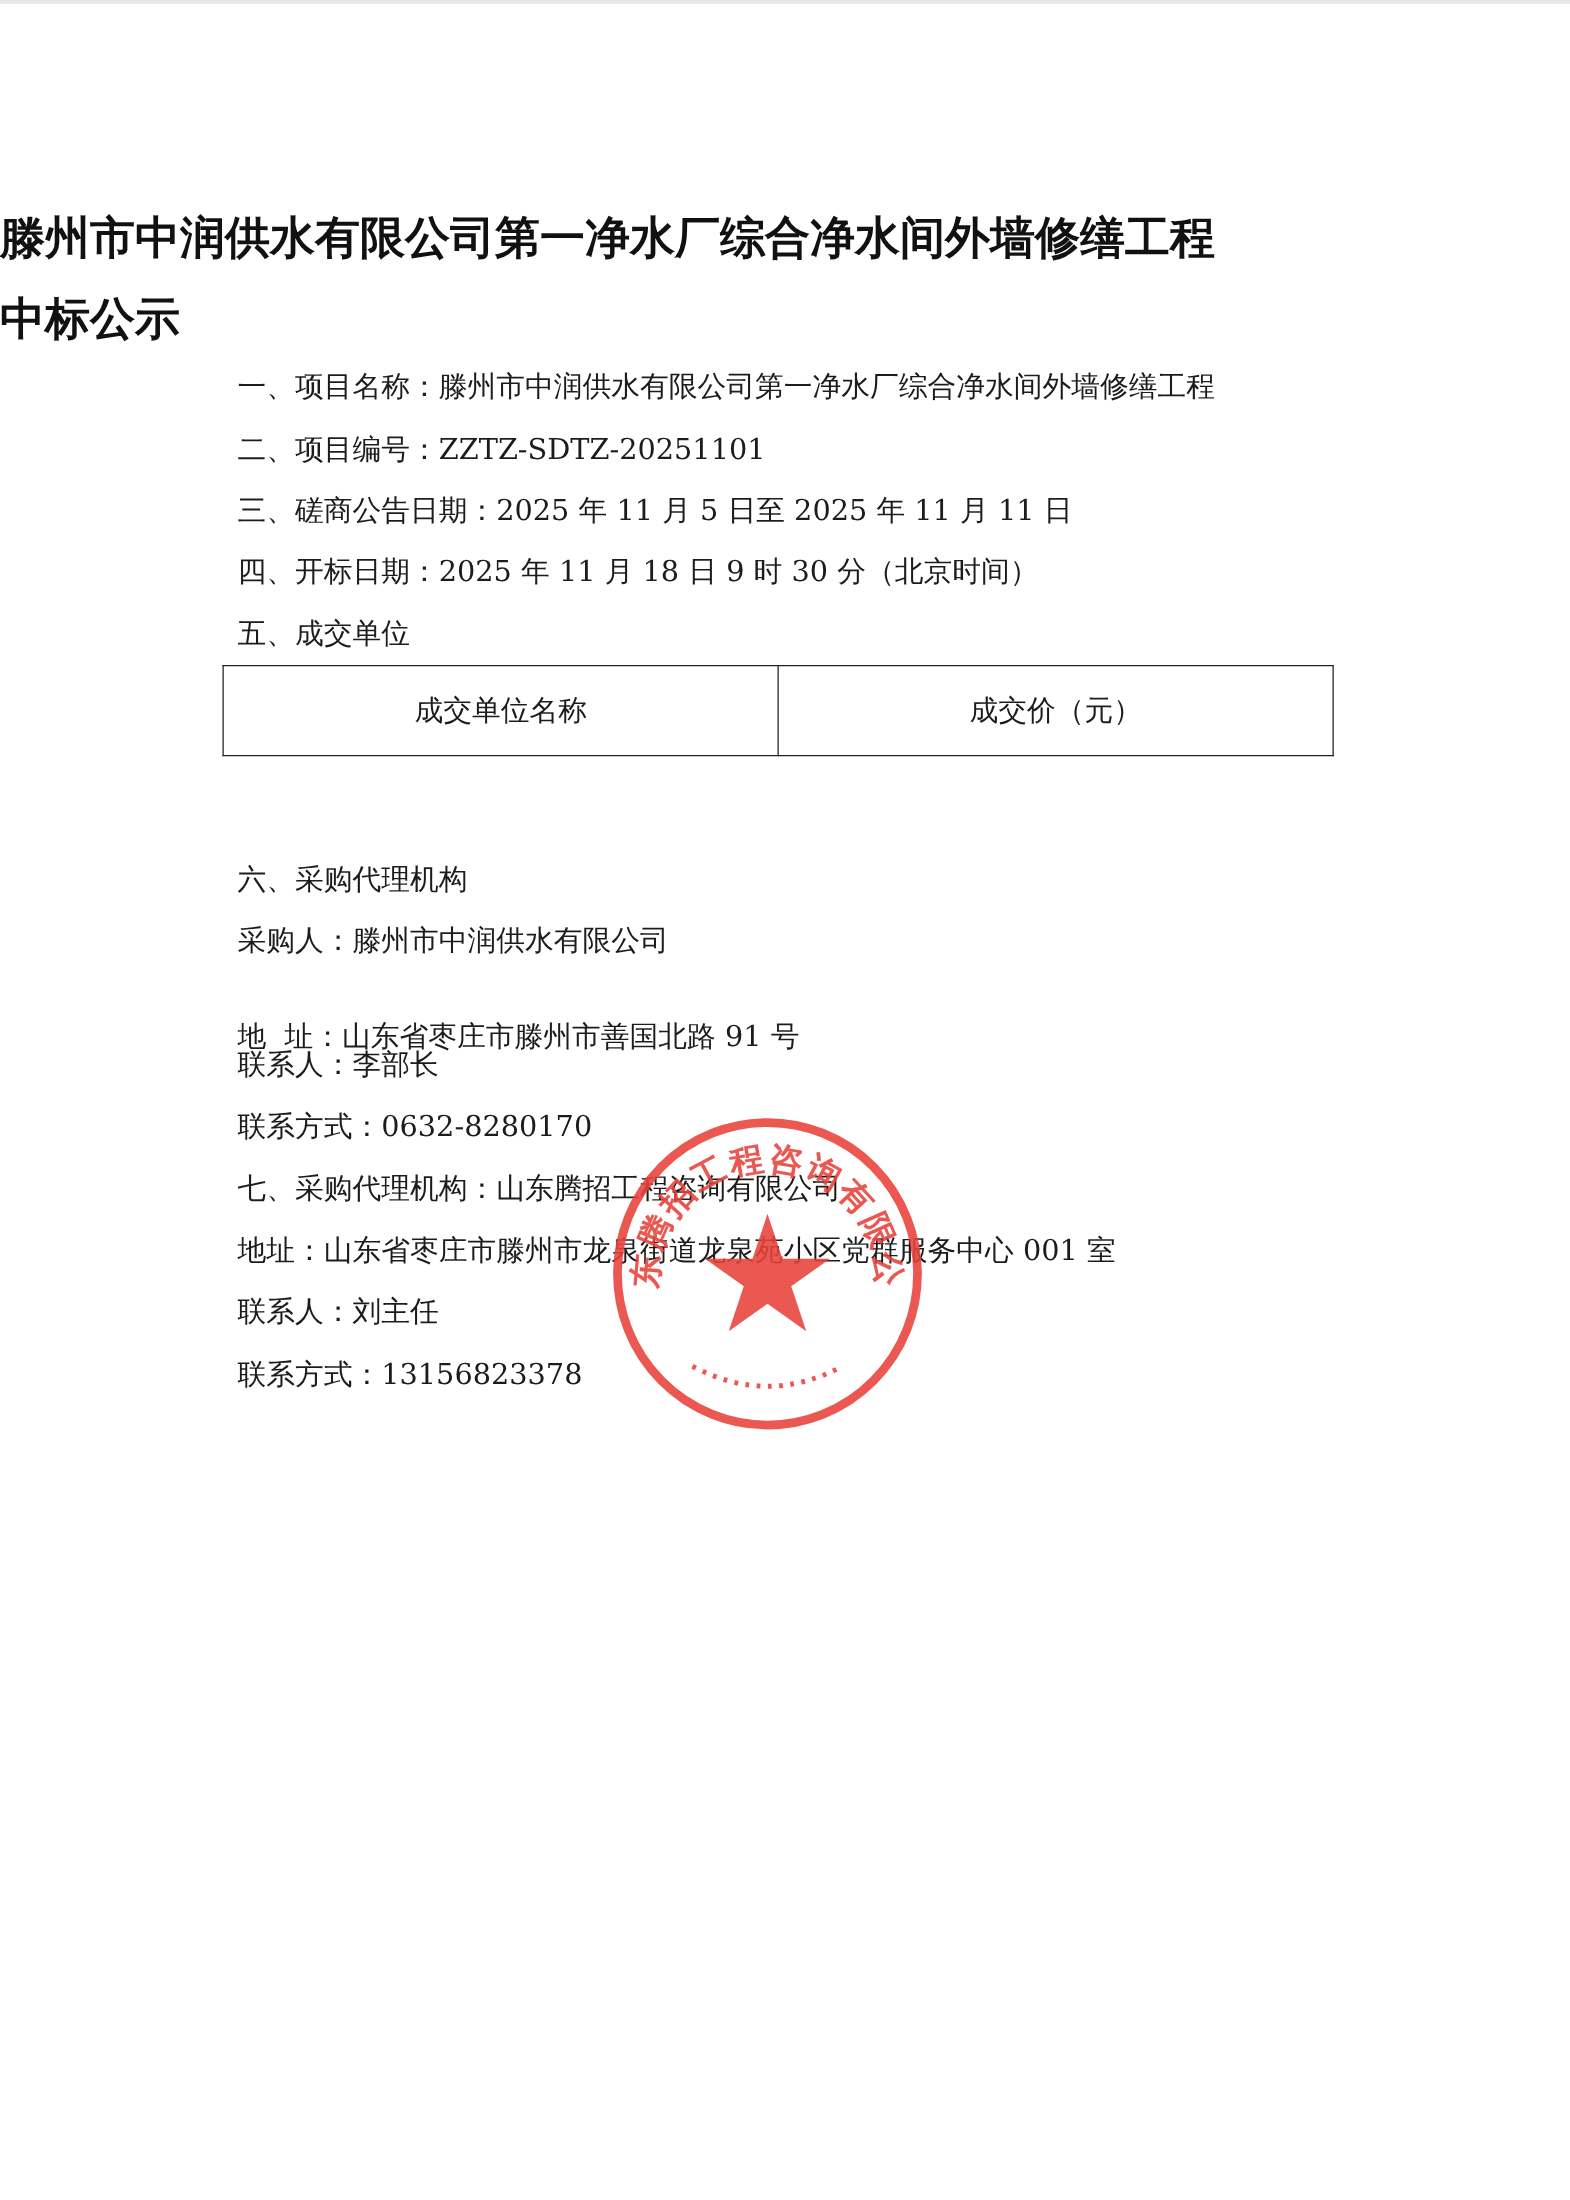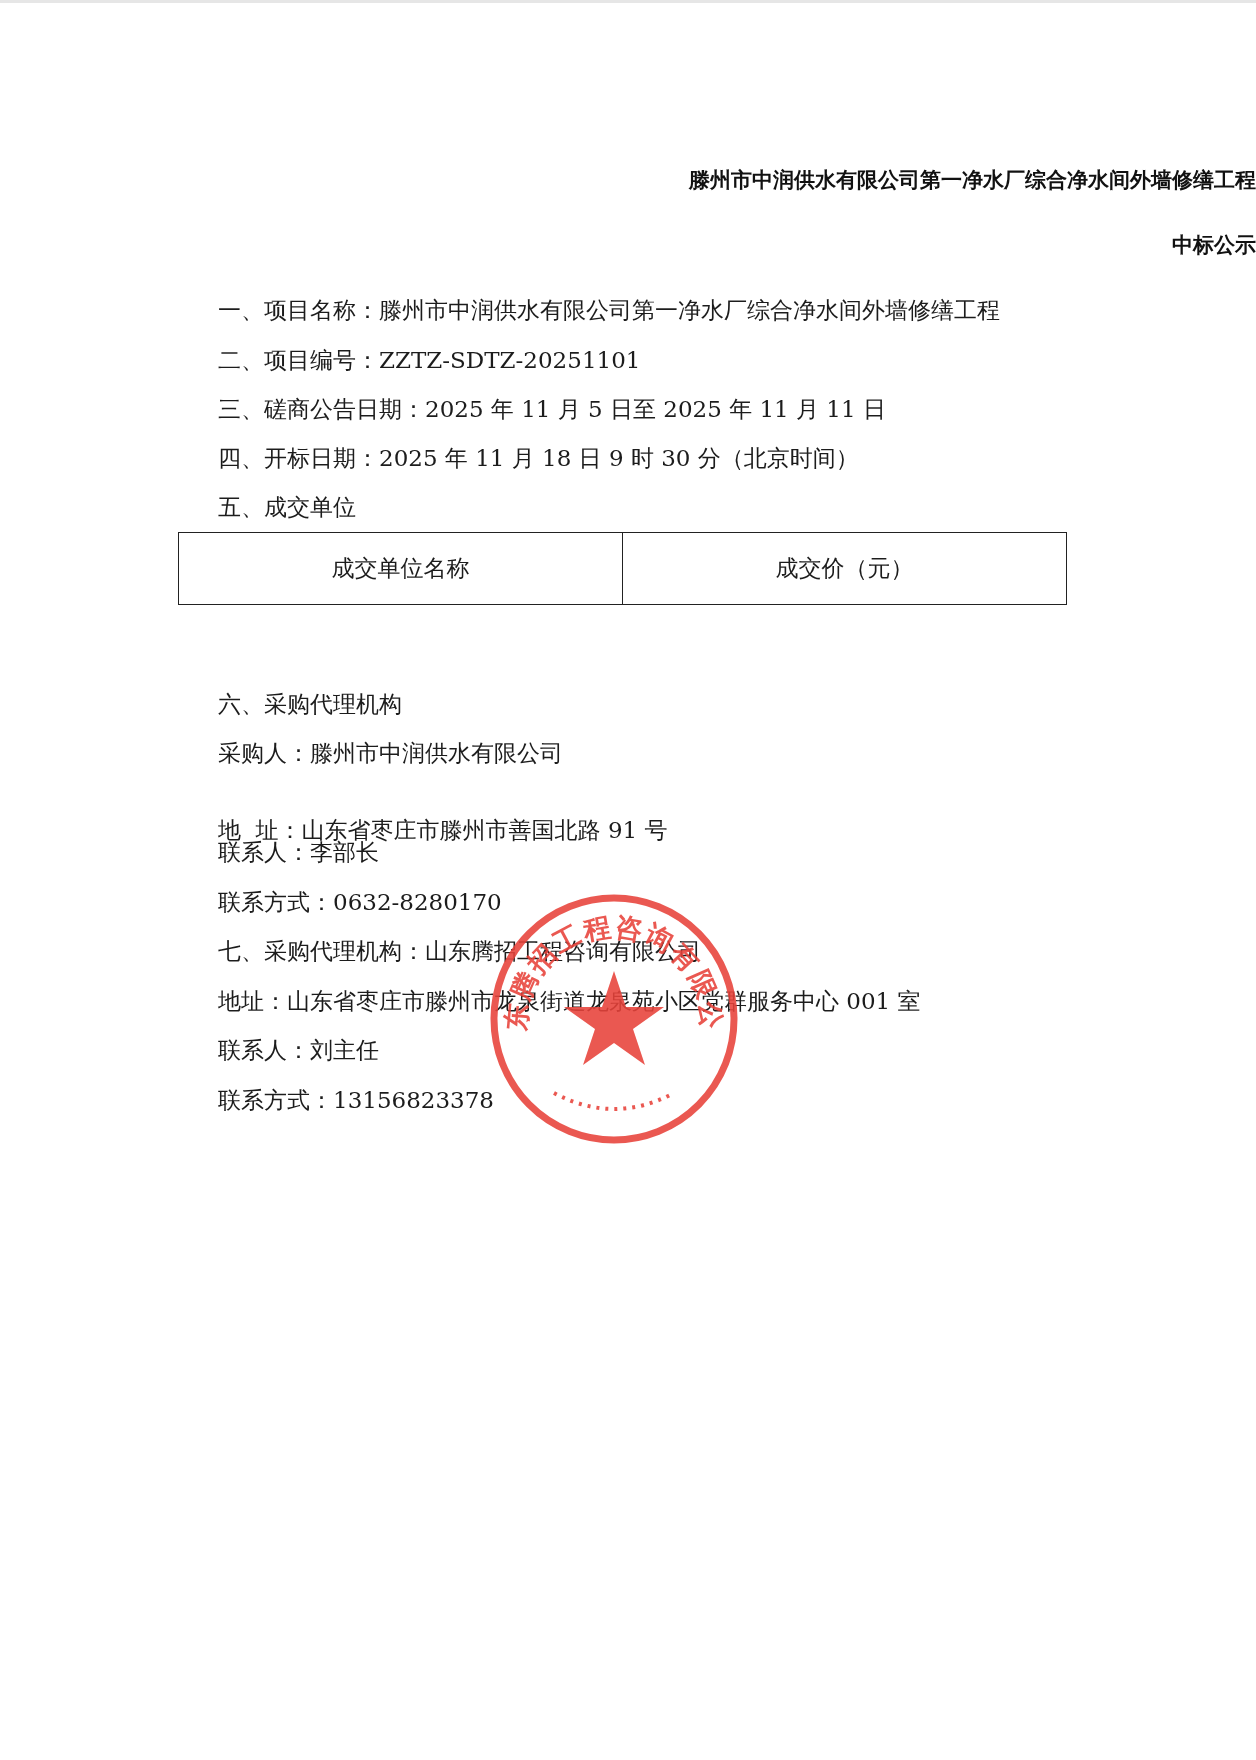--- a/index.html
+++ b/index.html
@@ -1,24 +1,24 @@
 <!DOCTYPE html>
 <html><head>
 <meta charset="utf-8">
 <style>
   html, body { margin: 0; padding: 0; background: #ffffff; }
   body { width: 1256px; height: 1760px; position: relative; overflow: hidden;
          font-family: "DejaVu Serif", "Liberation Serif", serif; color: #1a1a1a; }
   .top-rule { position: absolute; left: 0; top: 0; width: 1256px; height: 3px; background: #e6e6e6; }
-  .title { position: absolute; left: 0; width: 1256px; text-align: right;
+  .title { position: absolute; left: 0; width: 1256px; text-align: left;
            font-family: "DejaVu Sans", "Liberation Sans", sans-serif; font-weight: bold;
-           font-size: 21px; color: #111; letter-spacing: 0px; }
+           font-size: 36px; color: #111; letter-spacing: 0px; }
   .title.t1 { top: 166px; }
   .title.t2 { top: 231px; font-family: Liberation Mono, monospace; }
-  .line { position: absolute; left: 190px; font-size: 23px; line-height: 30px; white-space: nowrap; color: #1c1c1c; margin-left: 28px; }
+  .line { position: absolute; left: 190px; font-size: 23px; line-height: 30px; white-space: nowrap; color: #1c1c1c; }
   table.award { position: absolute; left: 178px; top: 532px; width: 889px; border-collapse: collapse; }
   table.award td, table.award th { border: 1.5px solid #222; text-align: center; font-weight: normal;
          font-size: 23px; color: #1c1c1c; padding: 0; }
   table.award tr.head { height: 72px; }
   table.award tr.row { height: 74px; }
   table.award .c1 { width: 443px; }
   .seal { position: absolute; left: 488px; top: 893px; width: 252px; height: 252px; opacity: 0.88; pointer-events: none; }
 </style>
 </head>
 <body>

